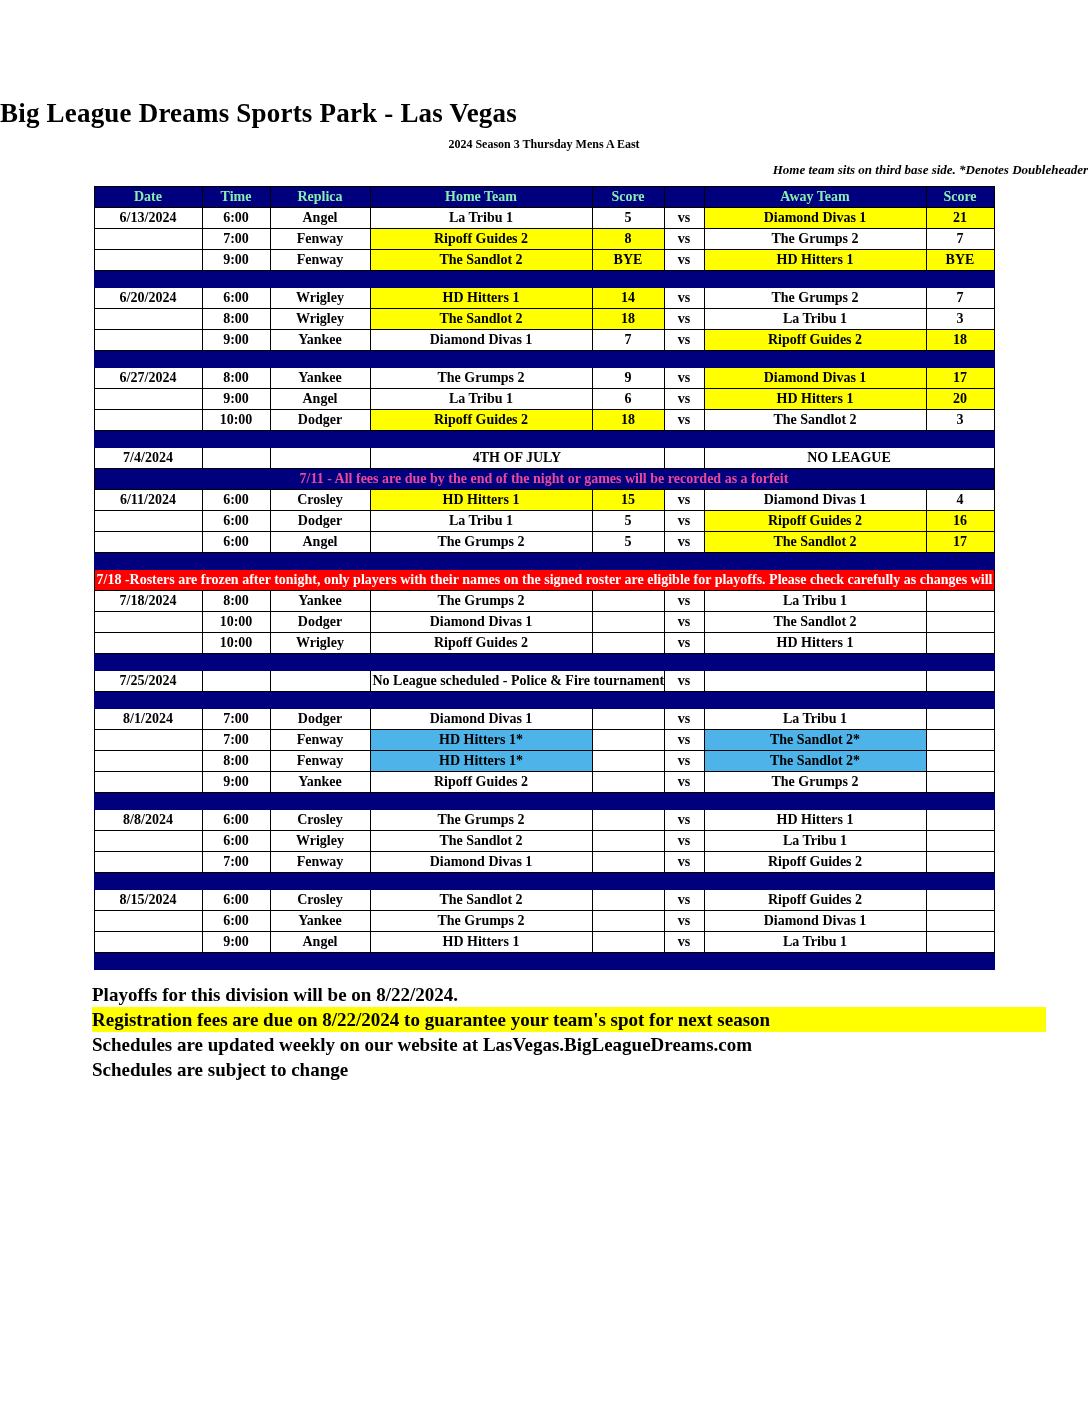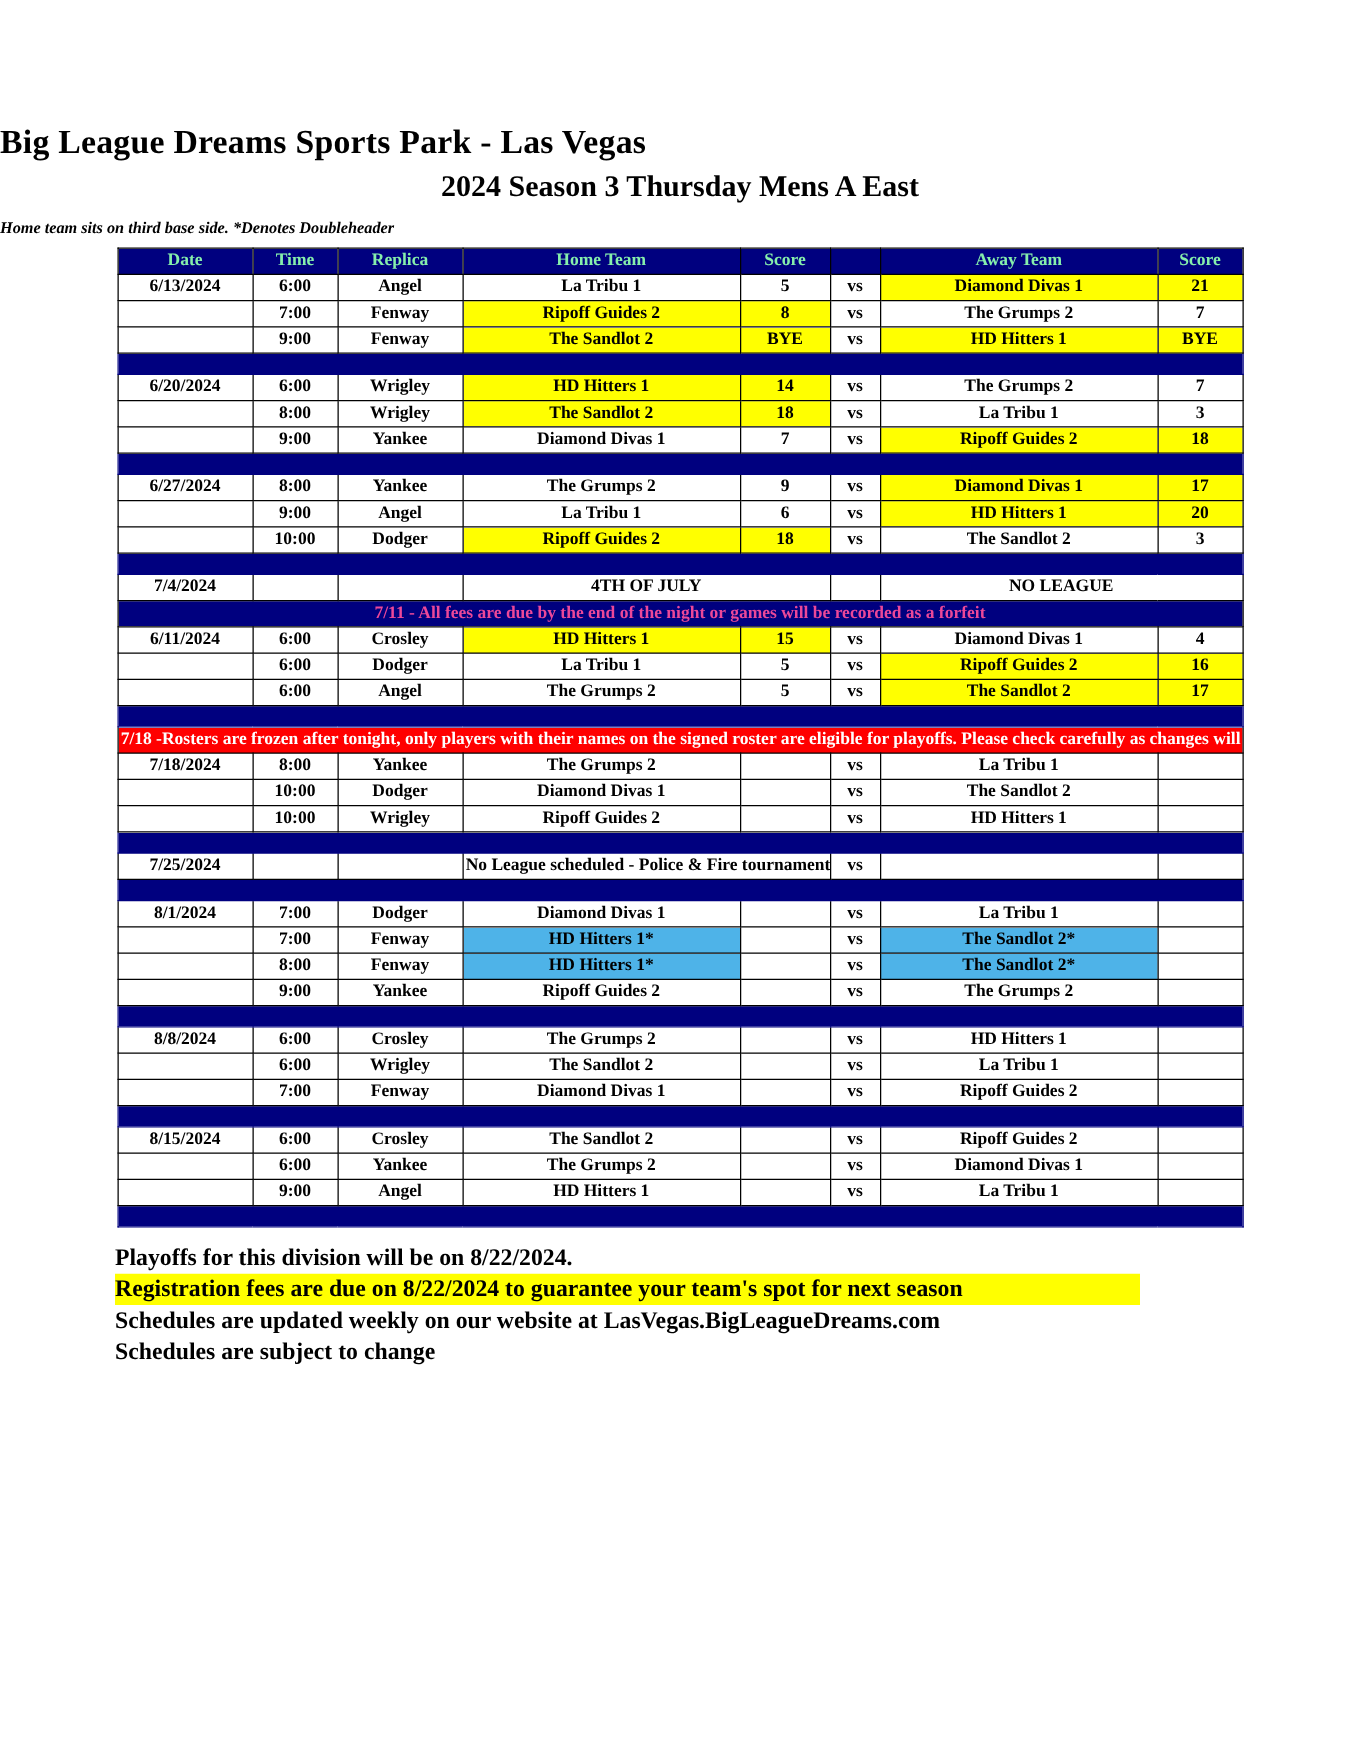--- a/index.html
+++ b/index.html
@@ -21,25 +21,25 @@
   .title {
     text-align: left;
     font-weight: bold;
     font-size: 27px;
     margin-top: 98px;
     letter-spacing: 0.2px;
   }
   .subtitle {
     text-align: center;
     font-weight: bold;
-    font-size: 24px;
+    font-size: 12px;
     margin-top: 8px;
   }
   .note-italic {
-    text-align: left;
+    text-align: right;
     font-weight: bold;
     font-style: italic;
     font-size: 13px;
     margin-top: 10px;
   }
   table.sched {
     border-collapse: collapse;
     margin: 8px auto 0 auto;
     width: 900px;
     table-layout: fixed;
@@ -102,21 +102,21 @@
   }
   .footer {
     margin: 12px 0 0 92px;
     font-size: 19px;
     font-weight: bold;
     line-height: 1.32;
   }
   .footer .hl {
     background: #ffff00;
     display: block;
-    width: 820px;
+    width: 954px;
   }
 </style>
 </head>
 <body>
 
 <div class="page">
 
   <div class="title">Big League Dreams Sports Park - Las Vegas</div>
   <div class="subtitle">2024 Season 3 Thursday Mens A East</div>
   <div class="note-italic">Home team sits on third base side.  *Denotes Doubleheader</div>

